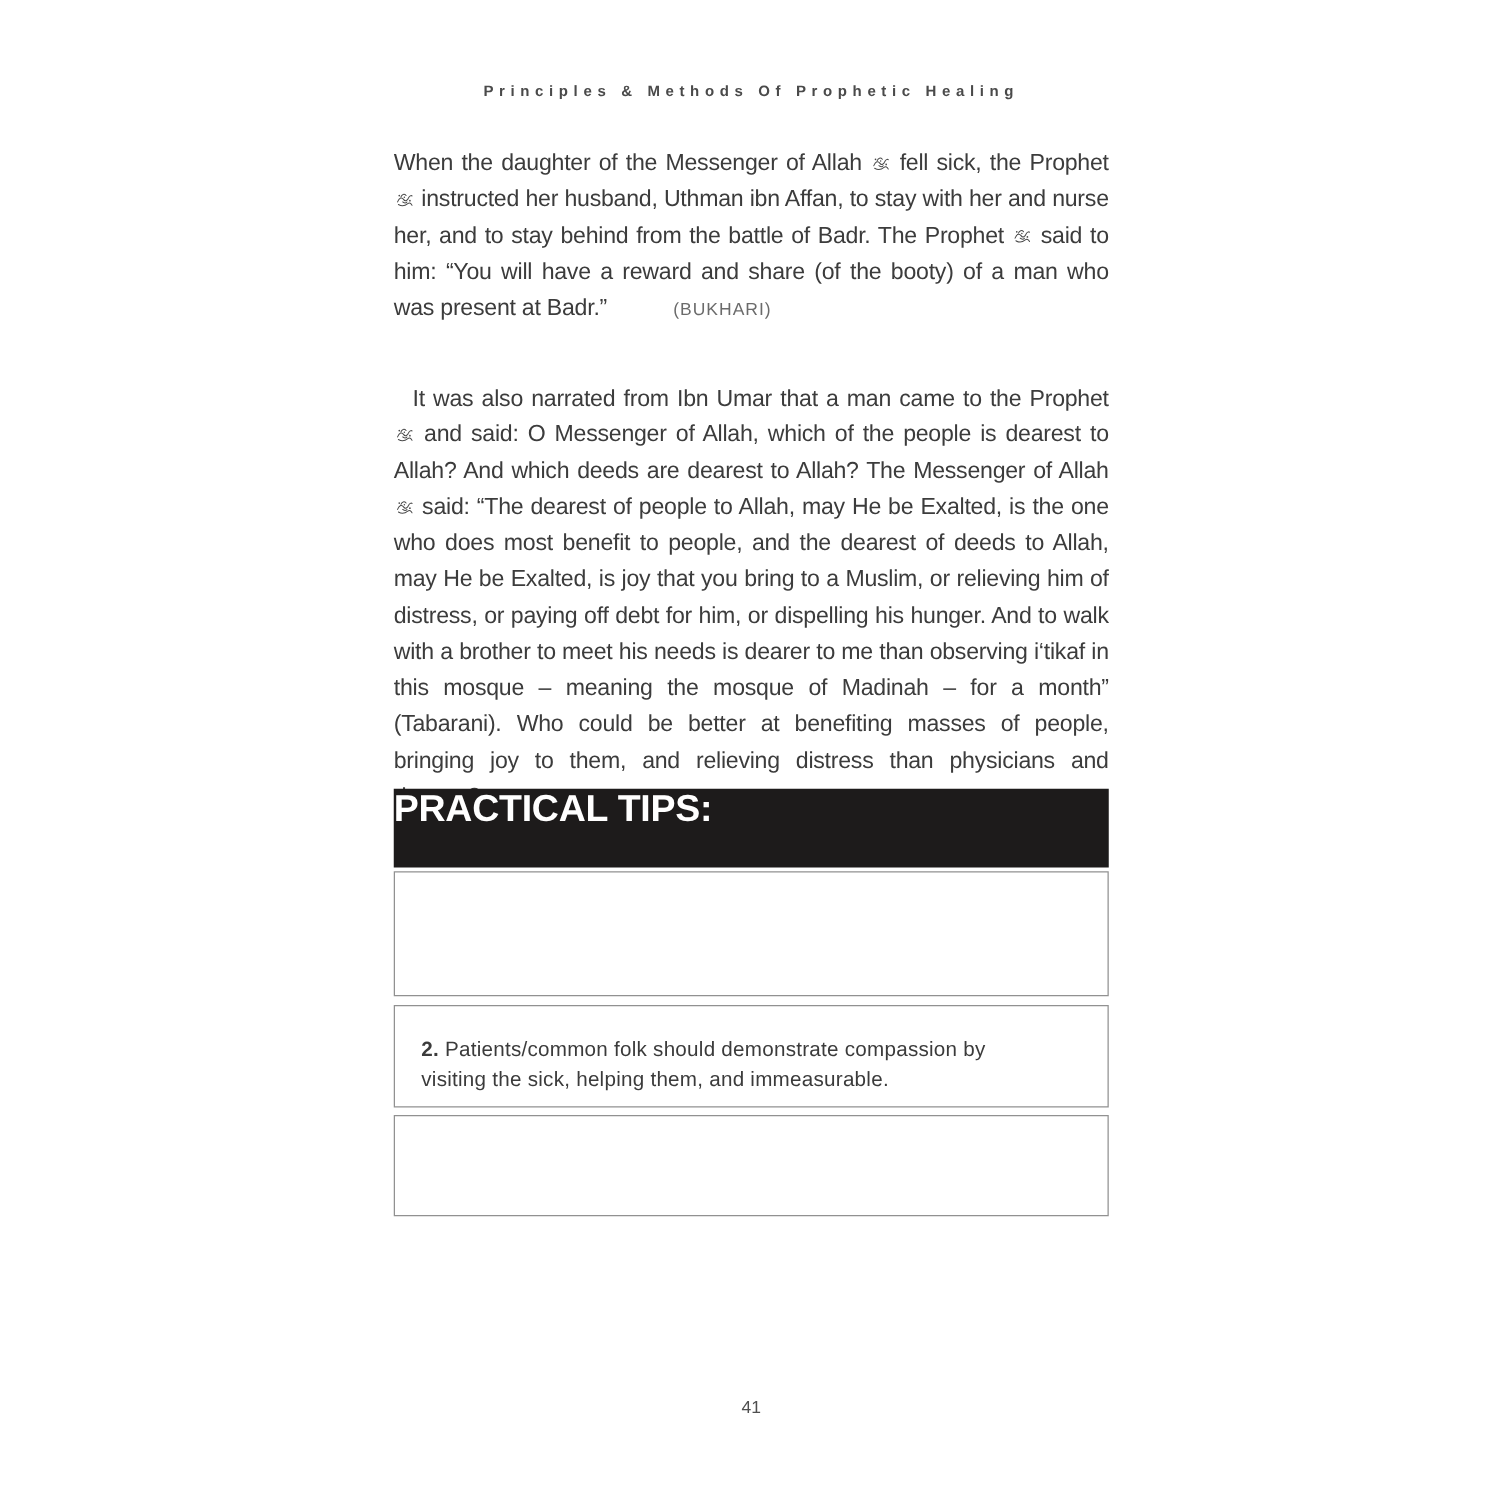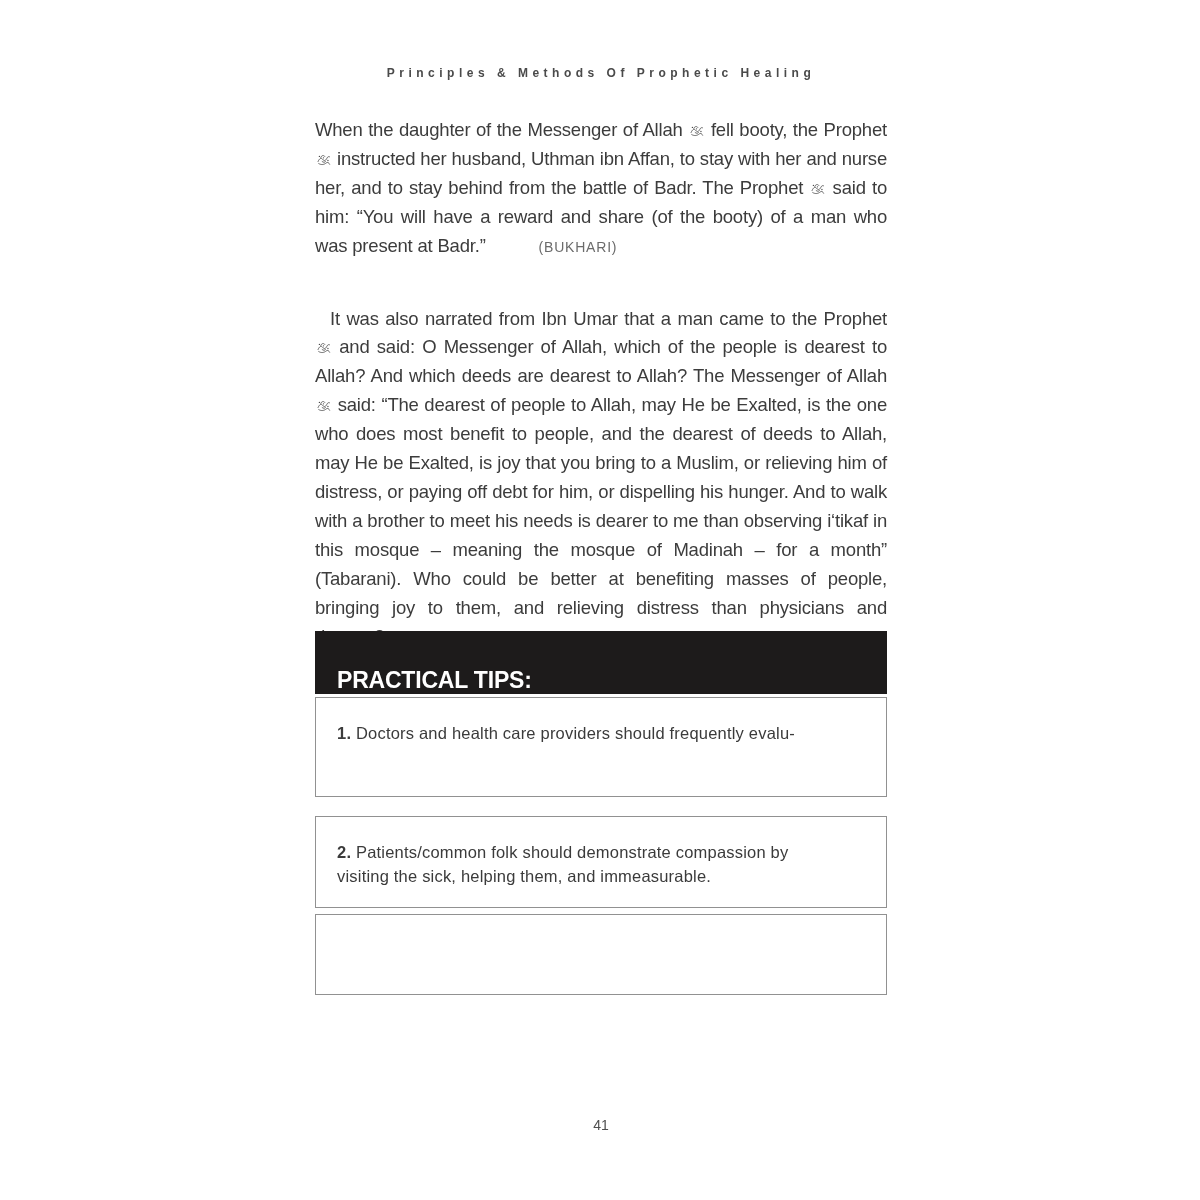--- a/index.html
+++ b/index.html
@@ -18,31 +18,31 @@
     text-align:justify; color:#3c3c3c;
   }
   .body-text p { margin:0; }
   .body-text p.indent { text-indent:15px;margin-top:43px; }
   .cite { font-size:14px; letter-spacing:0.8px; color:#6b6b6b;margin-left:48px; }
 
   .pbuh { display:inline-block; vertical-align:-1px; margin:0 1px; }
 
   .tips-bar {
     position:absolute; top:631px; left:315px; width:572px; height:63px;
-    background:#1d1b1b; color:#ffffff; display:flex; align-items:flex-end;
-    padding-left:22px; font-size:23px; font-weight:bold; letter-spacing:-0.2px;
+    background:#1d1b1b; color:#ffffff; display:flex; align-items:flex-start;
+    font-size:30px; font-weight:bold; letter-spacing:-0.2px;
   }
   .tips-boxes { position:absolute; top:697px; left:315px; width:572px; }
   .tipbox {
     border:1px solid #919191; background:#ffffff;
     padding:24px 20px 0 21px;
     font-size:16.5px; line-height:23.5px; letter-spacing:0.2px; color:#3b3b3b;
   }
   .tipbox.t1 { height:100px; }
-  .tipbox.t2 { height:92px; margin-top:19px; }
+  .tipbox.t2 { height:82px; margin-top:7px; }
   .tipbox.t3 { height:81px; margin-top:6px; }
   .tline { white-space:nowrap; }
   .num { font-weight:bold; }
 
   .page-number {
     position:absolute; top:1117px; left:315px; width:572px;
     text-align:center; font-size:14px; color:#4f4f4f;
   }
 </style>
 </head>
@@ -56,21 +56,21 @@
       <path d="M3 12 C5 7, 8 6, 10 9 C12 12, 15 10, 16 7 C17 5, 19 4, 20 5"></path>
       <path d="M4 15 C8 17.5, 12 16.5, 15 14 C17 12.5, 19 13.5, 20 16"></path>
       <path d="M7 6 C8 3, 11 2, 13 4.5"></path>
       <path d="M9 12 C10.5 13.5, 13 13.5, 14 12"></path>
     </g>
     <g fill="#4a4a4a">
       <circle cx="5" cy="4.5" r="1"></circle>
       <circle cx="17.5" cy="10.5" r="1"></circle>
       <circle cx="11" cy="6.5" r="0.9"></circle>
     </g>
-  </svg><span> fell booty, the Prophet </span><svg class="pbuh" width="15" height="13" viewBox="0 0 22 18" aria-hidden="true">
+  </svg><span> fell sick, the Prophet </span><svg class="pbuh" width="15" height="13" viewBox="0 0 22 18" aria-hidden="true">
     <g fill="none" stroke="#4a4a4a" stroke-width="1.2" stroke-linecap="round">
       <path d="M3 12 C5 7, 8 6, 10 9 C12 12, 15 10, 16 7 C17 5, 19 4, 20 5"></path>
       <path d="M4 15 C8 17.5, 12 16.5, 15 14 C17 12.5, 19 13.5, 20 16"></path>
       <path d="M7 6 C8 3, 11 2, 13 4.5"></path>
       <path d="M9 12 C10.5 13.5, 13 13.5, 14 12"></path>
     </g>
     <g fill="#4a4a4a">
       <circle cx="5" cy="4.5" r="1"></circle>
       <circle cx="17.5" cy="10.5" r="1"></circle>
       <circle cx="11" cy="6.5" r="0.9"></circle>
@@ -114,21 +114,20 @@
     </g>
   </svg><span> said: “The dearest of people to Allah, may He be Exalted, is the one who does most benefit to people, and the dearest of deeds to Allah, may He be Exalted, is joy that you bring to a Muslim, or relieving him of distress, or paying off debt for him, or dispelling his hunger. And to walk with a brother to meet his needs is dearer to me than observing i‘tikaf in this mosque – meaning the mosque of Madinah – for a month” (Tabarani). Who could be better at benefiting masses of people, bringing joy to them, and relieving distress than physicians and doctors?</span></p>
 </div>
 
 <div class="tips-bar">
   <span>PRACTICAL TIPS:</span>
 </div>
 
 <div class="tips-boxes">
   <div class="tipbox t1">
-      <div class="tline"><span class="num">1.</span><span> Doctors and health care providers should frequently evalu-</span></div>
     </div>
   <div class="tipbox t2">
       <div class="tline"><span class="num">2.</span><span> Patients/common folk should demonstrate compassion by</span></div>
       <div class="tline"><span>visiting the sick, helping them, and immeasurable.</span></div>
     </div>
   <div class="tipbox t3">
     </div>
 </div>
 
 <div class="page-number">41</div>

